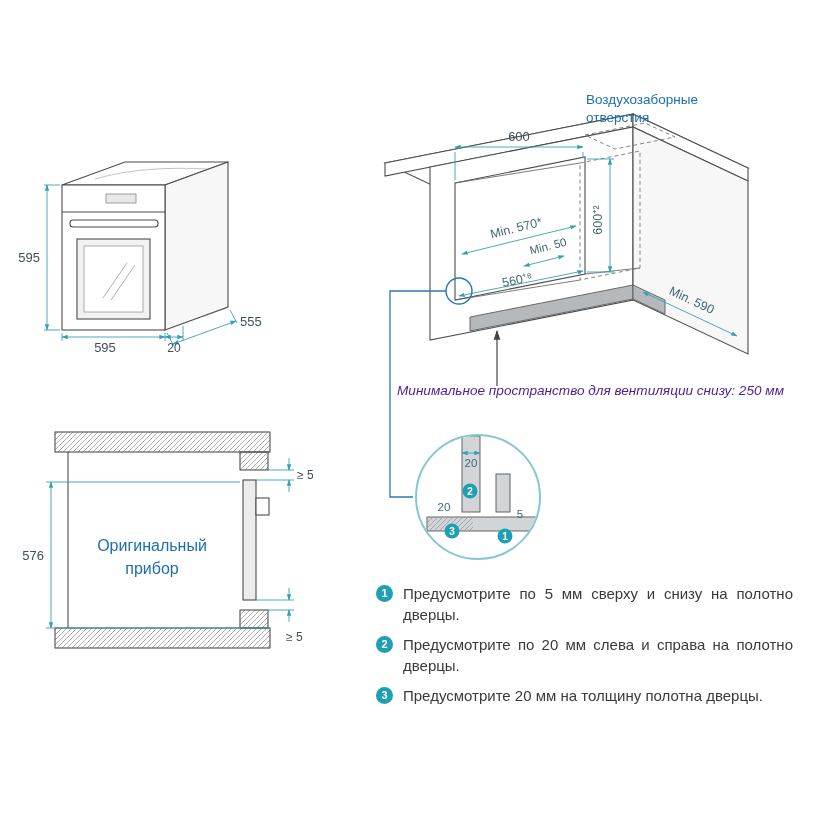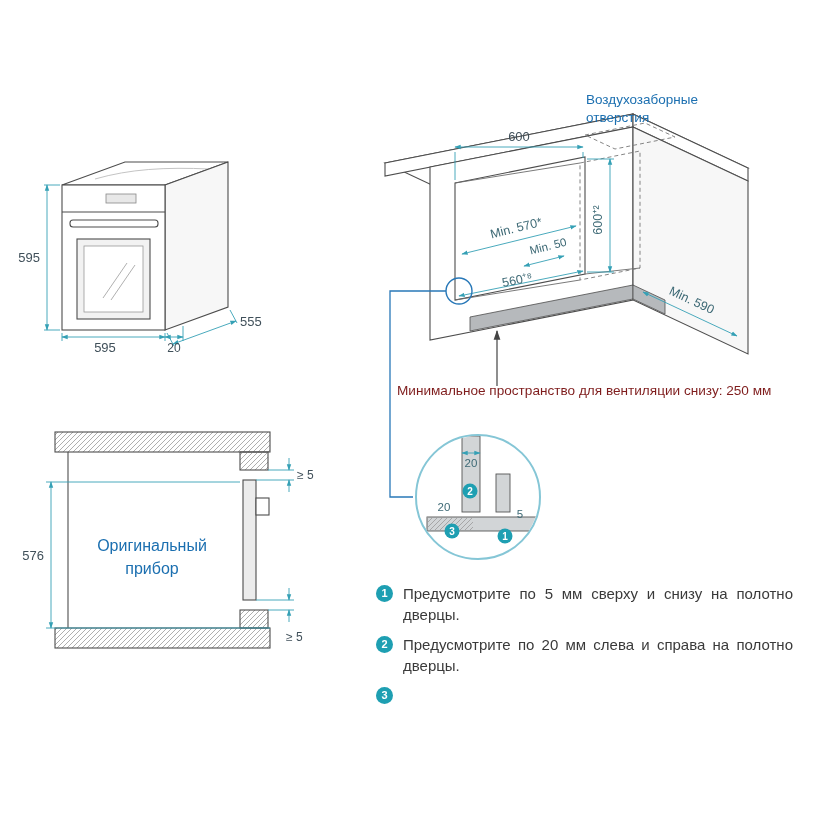--- a/index.html
+++ b/index.html
@@ -8,21 +8,21 @@
   svg{position:absolute;left:0;top:0;}
   svg text{font-family:"Liberation Sans",sans-serif;}
   .dim-num{fill:#40505a;font-size:13px;}
   .dim-num-s{fill:#40505a;font-size:12px;}
   .dim-min{fill:#3d6975;font-size:12.5px;}
   .dim-min-s{fill:#3d6975;font-size:11.5px;}
   .blue-label{fill:#1b6fb0;font-size:16px;}
   .air-label{fill:#1b6fb0;font-size:13.5px;}
   .badge-num{fill:#ffffff;font-size:10px;font-weight:bold;}
   .vent-note{position:absolute;left:397px;top:383px;width:420px;white-space:nowrap;
-             font-size:13.6px;color:#7f1d1d;}
+             font-size:13.6px;color:#4c1d95;font-style:italic;}
   .notes{position:absolute;left:376px;top:583px;width:420px;}
   .note{position:relative;width:390px;padding-left:27px;margin-bottom:9px;
         text-align:justify;font-size:15px;line-height:1.4;color:#3a3a3a;}
   .note .badge{position:absolute;left:0;top:2px;width:17px;height:17px;border-radius:50%;
         background:#1e9fb2;color:#fff;font-size:11px;font-weight:bold;line-height:17px;
         text-align:center;}
 </style>
 </head>
 <body>
 
@@ -161,16 +161,17 @@
   <div class="note">
     <span class="badge">1</span>
     <span>Предусмотрите по 5 мм сверху и снизу на полотно дверцы.</span>
   </div>
   <div class="note">
     <span class="badge">2</span>
     <span>Предусмотрите по 20 мм слева и справа на полотно дверцы.</span>
   </div>
   <div class="note">
     <span class="badge">3</span>
+    <span>Предусмотрите 20 мм на толщину полотна дверцы.</span>
   </div>
 </div>
 
 </div>
 
 </body></html>

